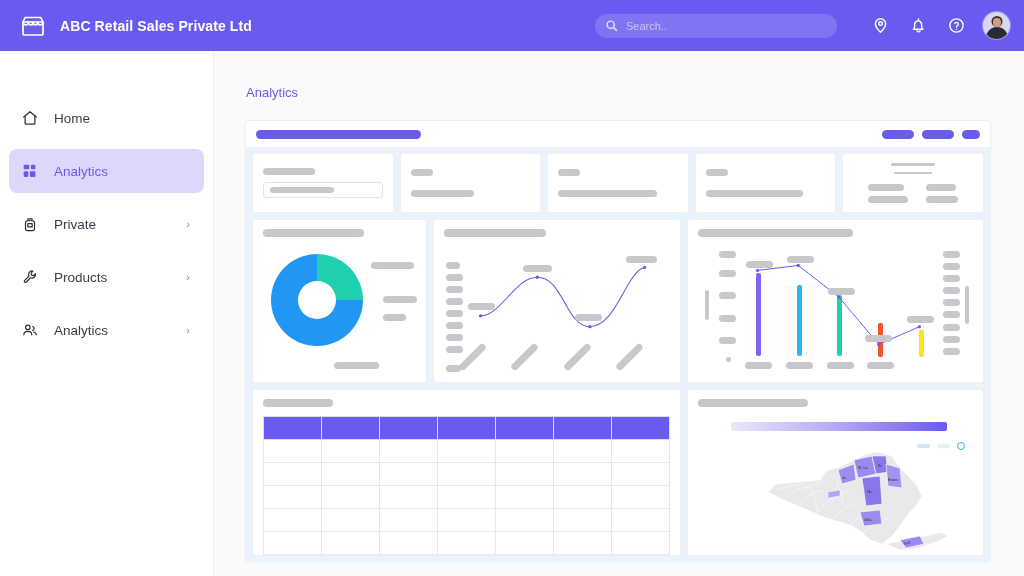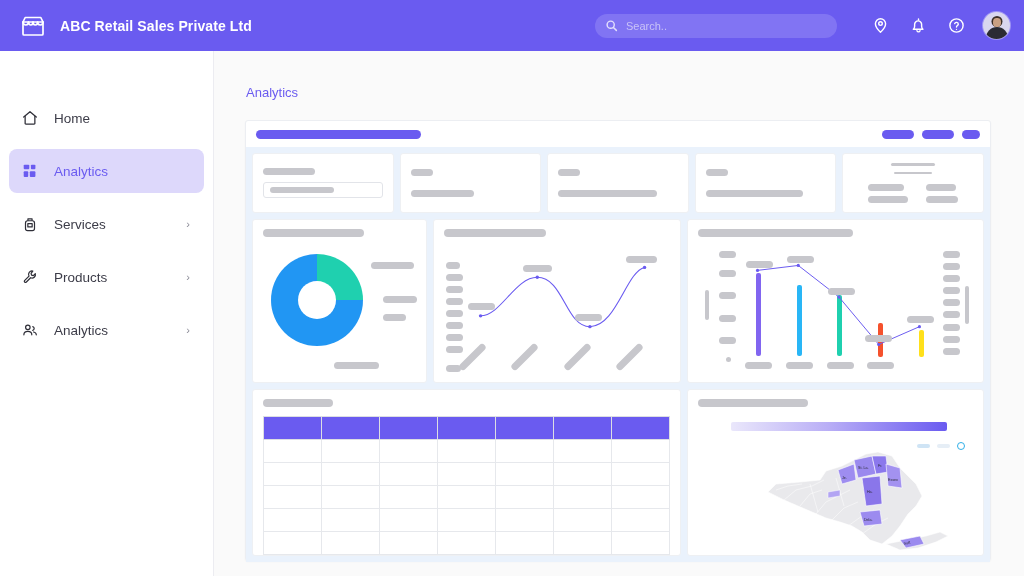--- a/index.html
+++ b/index.html
@@ -219,21 +219,21 @@
     </div>
 
     <div class="nav-item">
       <span class="nav-ico">
         <svg viewBox="0 0 20 20" fill="none" stroke="currentColor" stroke-width="1.35" stroke-linejoin="round">
           <rect x="5" y="6.4" width="10" height="11" rx="2.4"></rect>
           <path d="M7.7 6.4V4.3h4.6v2.1"></path>
           <path d="M7.6 9.6h4.8v3.6H7.6z"></path>
         </svg>
       </span>
-      <span class="nav-label">Services</span>
+      <span class="nav-label">Private</span>
       <span class="chev">›</span>
     </div>
 
     <div class="nav-item">
       <span class="nav-ico">
         <svg viewBox="0 0 20 20" fill="none" stroke="currentColor" stroke-width="1.35" stroke-linecap="round" stroke-linejoin="round">
           <path d="M13.1 3.4a3.8 3.8 0 0 0-4.2 5.6l-5 5a1.3 1.3 0 0 0 1.8 1.8l5-5a3.8 3.8 0 0 0 5.2-4.5l-2.2 2.2-2-.5-.5-2z"></path>
         </svg>
       </span>
       <span class="nav-label">Products</span>

